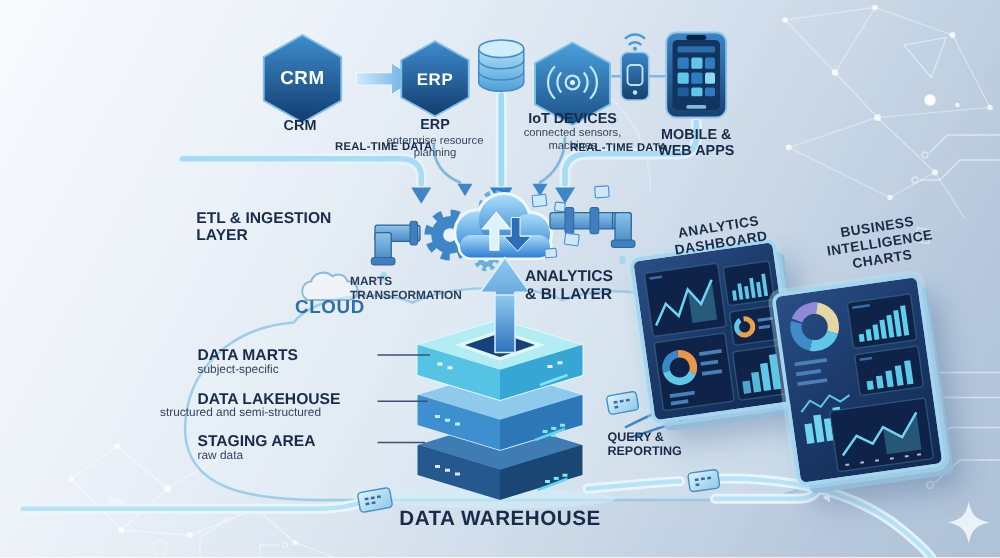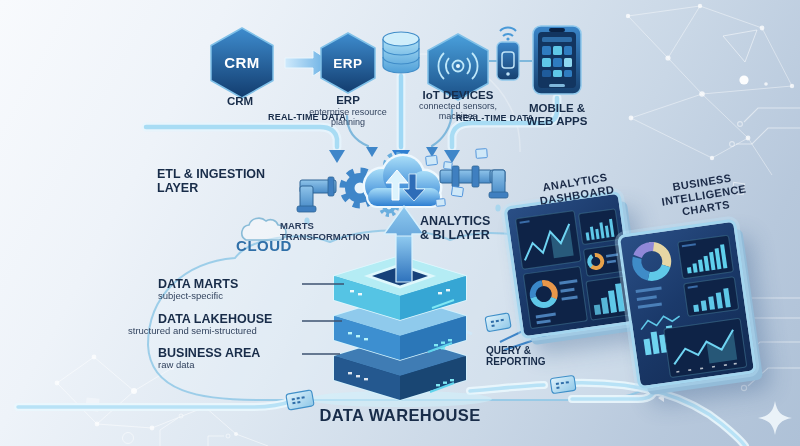--- a/index.html
+++ b/index.html
@@ -415,21 +415,21 @@
 <div class="lbl rgt" style="left:280px;top:221px;width:100px;font-size:9.5px;color:#2b3d5c;">MARTS
 TRANSFORMATION</div>
 <div class="lbl" style="left:420px;top:214px;width:90px;font-size:12.5px;">ANALYTICS
 &amp; BI LAYER</div>
 <div class="lbl ctr" style="left:232px;top:238px;width:64px;font-size:15px;color:#2f6fa8;letter-spacing:.5px;">CLOUD</div>
 
 <div class="lbl rgt" style="left:158px;top:277px;width:140px;font-size:12.5px;">DATA MARTS</div>
 <div class="sub rgt" style="left:158px;top:291px;width:140px;font-size:9.5px;">subject-specific</div>
 <div class="lbl rgt" style="left:158px;top:312px;width:140px;font-size:12.5px;">DATA LAKEHOUSE</div>
 <div class="sub rgt" style="left:128px;top:326px;width:170px;font-size:9.5px;">structured and semi-structured</div>
-<div class="lbl rgt" style="left:158px;top:346px;width:140px;font-size:12.5px;">BUSINESS AREA</div>
+<div class="lbl rgt" style="left:158px;top:346px;width:140px;font-size:12.5px;">STAGING AREA</div>
 <div class="sub rgt" style="left:158px;top:360px;width:140px;font-size:9.5px;">raw data</div>
 
 <div class="lbl ctr" style="left:290px;top:406px;width:220px;font-size:16.5px;letter-spacing:.4px;">DATA WAREHOUSE</div>
 
 <div class="lbl" style="left:486px;top:345px;width:80px;font-size:10px;">QUERY &amp;
 REPORTING</div>
 
 <div class="ptitle" style="left:514px;top:176px;width:124px;font-size:11px;transform:rotate(-9deg);">ANALYTICS
 DASHBOARD</div>
 <div class="panel" style="left:512px;top:198px;width:112px;height:128px;transform:rotate(-8deg);">

